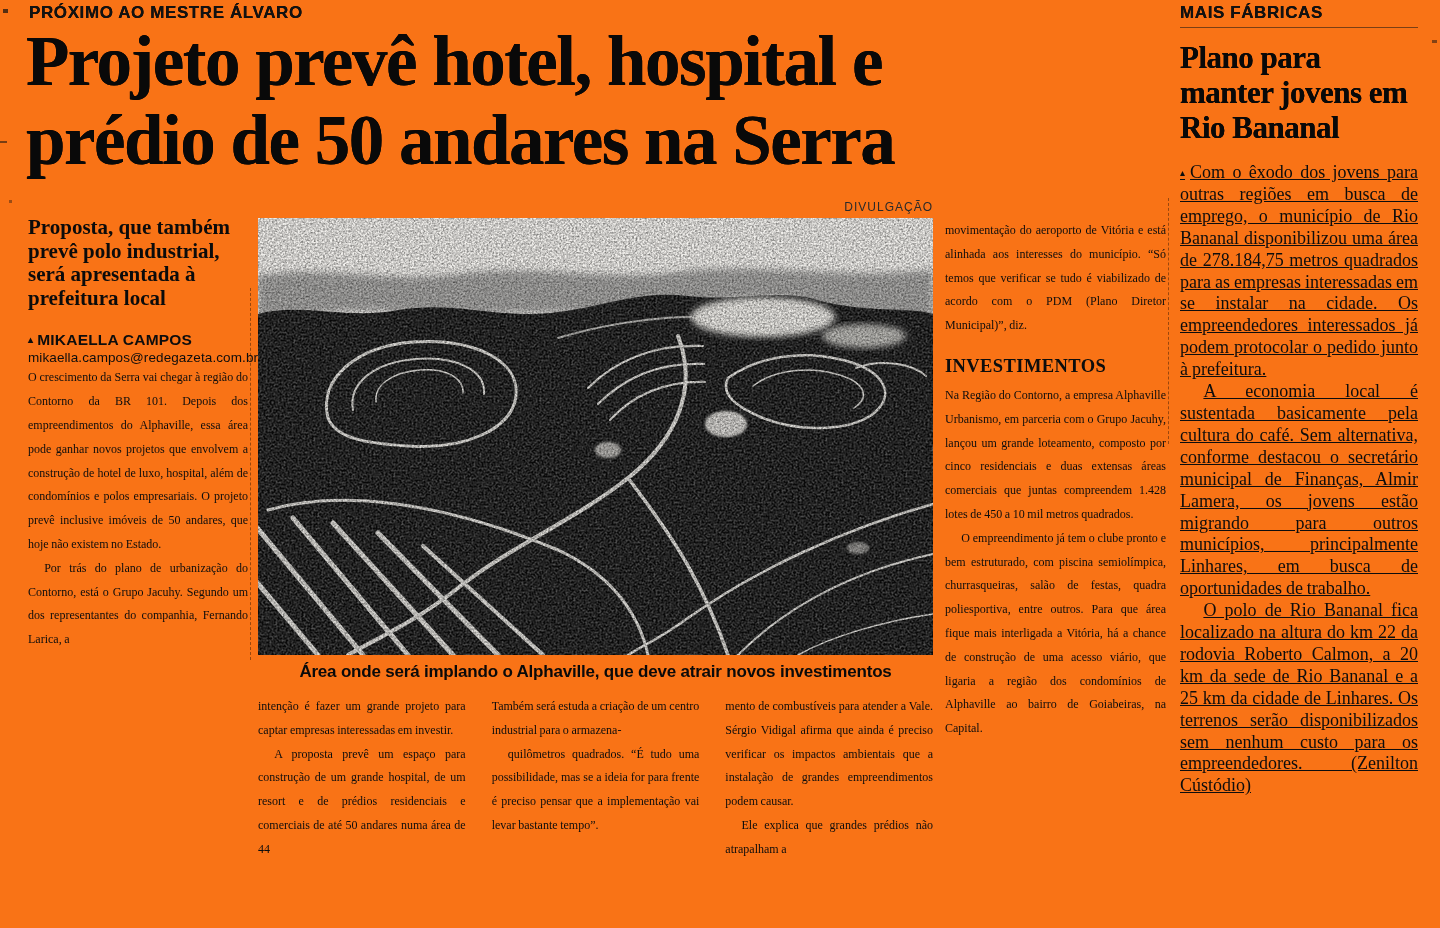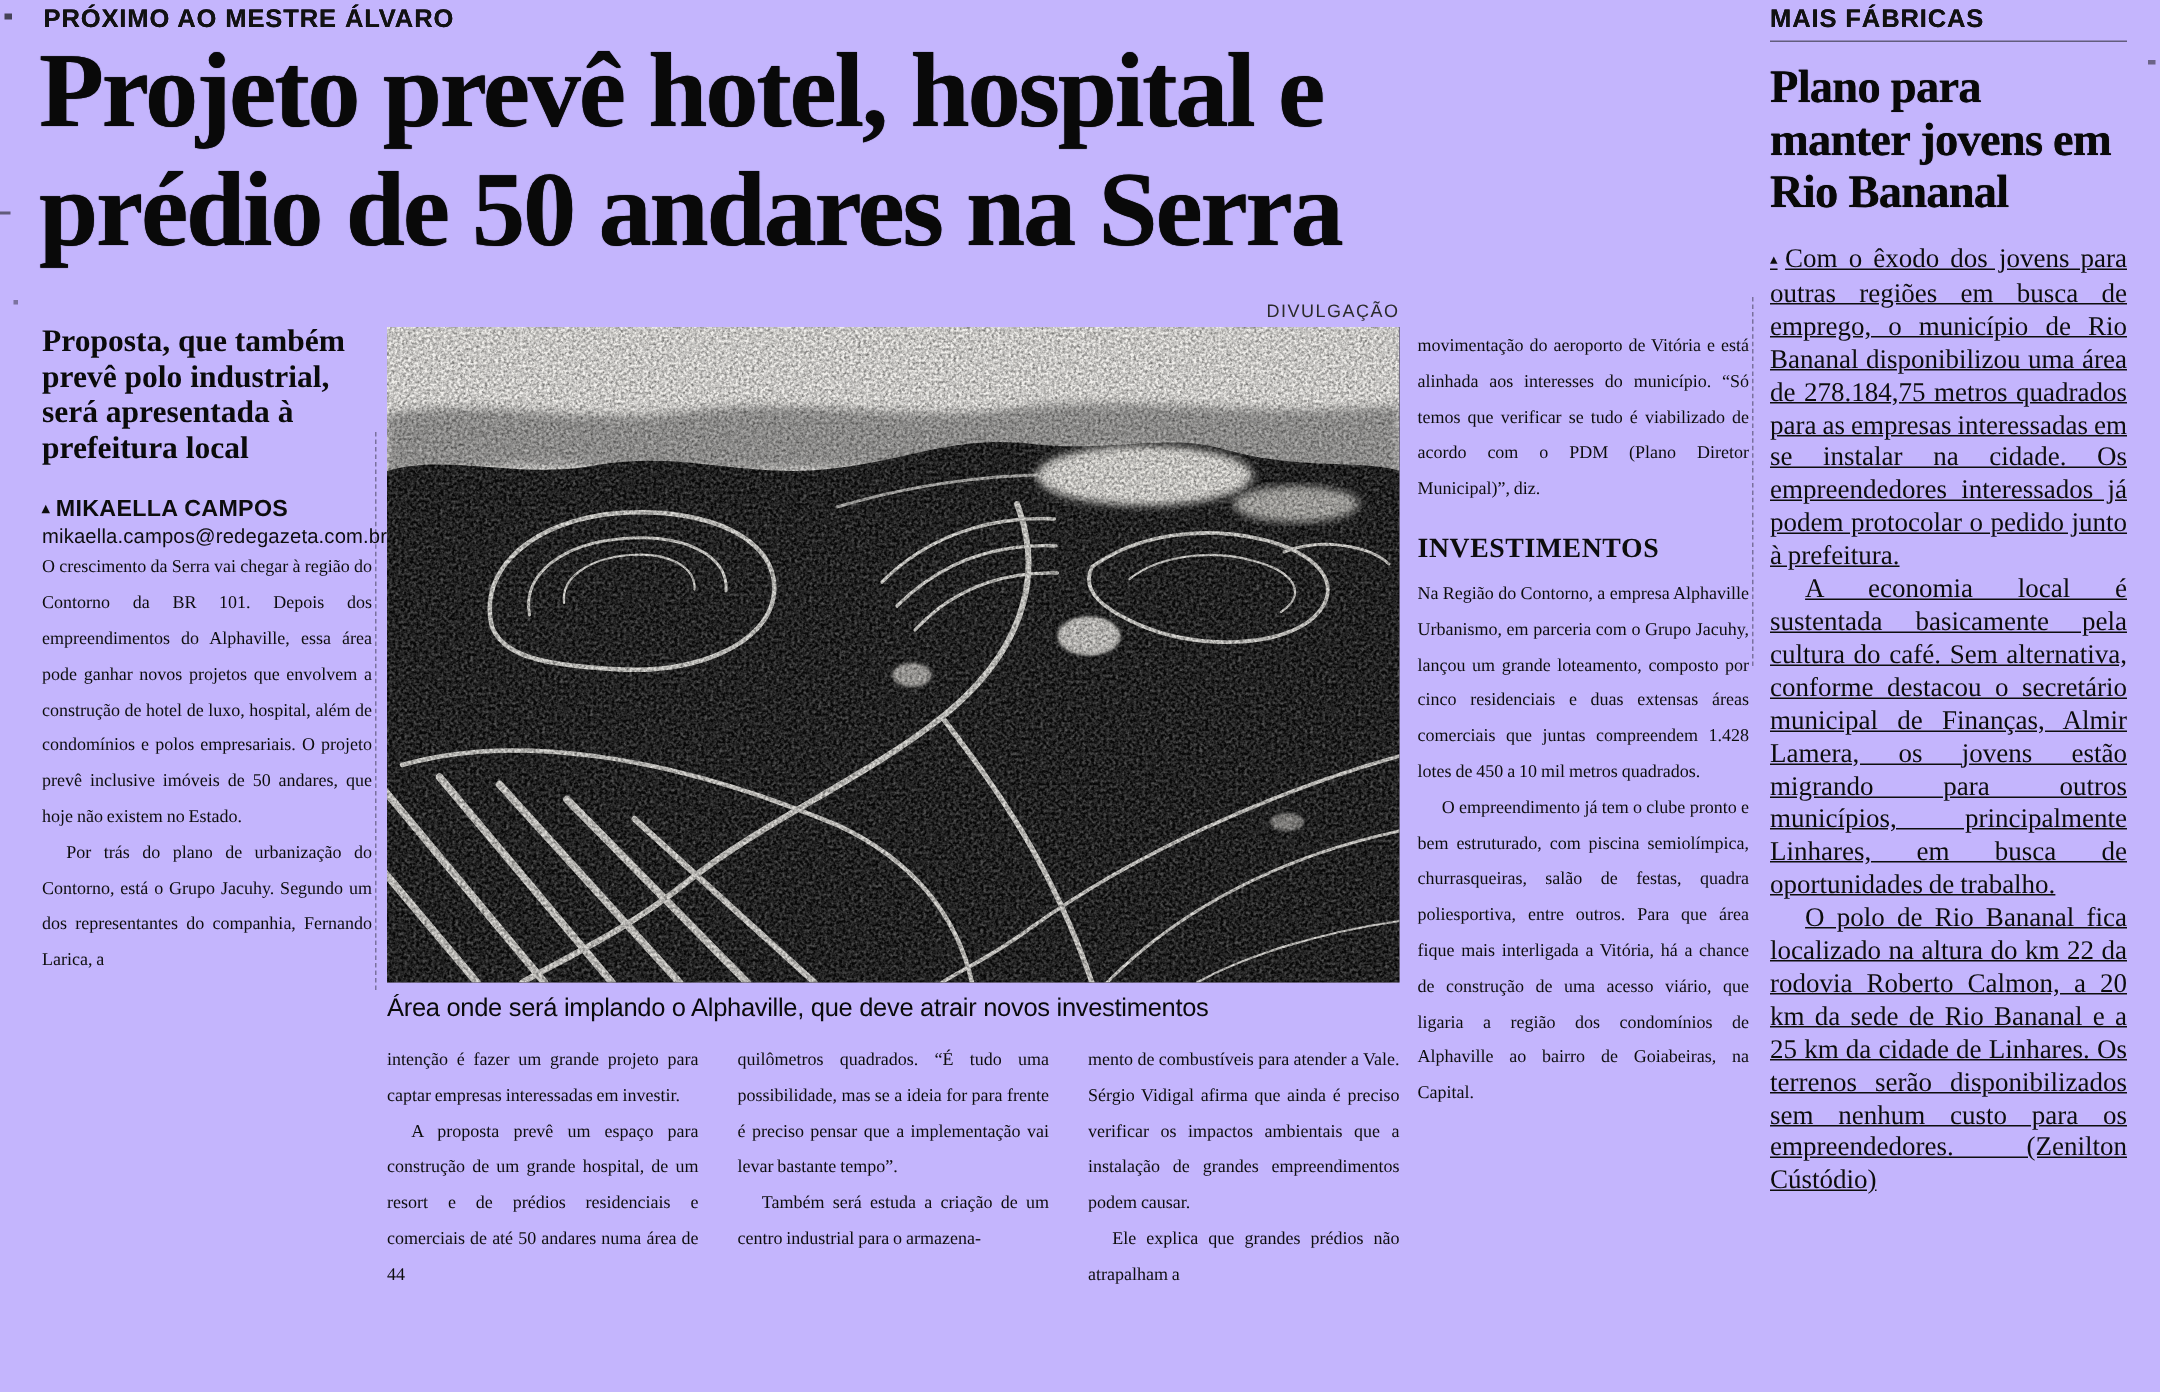--- a/index.html
+++ b/index.html
@@ -1,19 +1,19 @@
 <!DOCTYPE html>
 <html lang="pt-BR"><head>
 <meta charset="utf-8">
 <style>
   * { margin:0; padding:0; box-sizing:border-box; }
   html,body { background:#e9e9e9; }
   .page {
     position:relative; width:1440px; height:928px; overflow:hidden;
-    background:#c4b5fd; color:#0d0d0d;
+    background:#f97316; color:#0d0d0d;
     font-family:"Liberation Serif", serif;
   }
   
   .kicker {
     font-family:"Liberation Sans", sans-serif;
     font-weight:700; font-size:17px; letter-spacing:.6px;
     color:#121212; text-transform:uppercase;
     text-shadow:0 0 .4px #000;
   }
   .kicker-left { position:absolute; left:29px; top:3px; }
@@ -44,21 +44,21 @@
   
   .photo-block { position:absolute; left:258px; top:200px; width:675px; }
   .photo-credit {
     text-align:right; font-family:"Liberation Sans", sans-serif;
     font-size:12px; letter-spacing:1px; color:#2a2a2a; margin-bottom:4px;
   }
   .photo-frame { width:675px; height:437px; background:#0b0b0b; overflow:hidden; }
   .photo-frame svg { display:block; width:675px; height:437px; }
   .photo-caption {
     margin-top:7px; font-family:"Liberation Sans", sans-serif;
-    font-weight:400; font-size:17px; letter-spacing:-.2px; color:#0a0a0a;
+    font-weight:700; font-size:17px; letter-spacing:-.2px; color:#0a0a0a;text-align:center;
   }
   .bottom-cols {
     margin-top:13px; display:grid;
     grid-template-columns:repeat(3, 1fr); column-gap:26px;
   }
   
   .col5 { position:absolute; left:945px; top:219px; width:221px; }
   .subhead {
     font-family:"Liberation Serif", serif; font-weight:700;
     font-size:18.5px; letter-spacing:.4px; margin:18px 0 7px 0;
@@ -179,22 +179,22 @@
       </svg>
     </div>
     <div class="photo-caption">Área onde será implando o Alphaville, que deve atrair novos investimentos</div>
 
     <div class="bottom-cols">
       <div class="bodytext">
         <p>intenção é fazer um grande projeto para captar empresas interessadas em investir.</p>
         <p>A proposta prevê um espaço para construção de um grande hospital, de um resort e de prédios residenciais e comerciais de até 50 andares numa área de 44</p>
       </div>
       <div class="bodytext">
+        <p>Também será estuda a criação de um centro industrial para o armazena-</p>
         <p>quilômetros quadrados. “É tudo uma possibilidade, mas se a ideia for para frente é preciso pensar que a implementação vai levar bastante tempo”.</p>
-        <p>Também será estuda a criação de um centro industrial para o armazena-</p>
       </div>
       <div class="bodytext">
         <p>mento de combustíveis para atender a Vale. Sérgio Vidigal afirma que ainda é preciso verificar os impactos ambientais que a instalação de grandes empreendimentos podem causar.</p>
         <p>Ele explica que grandes prédios não atrapalham a</p>
       </div>
     </div>
   </div>
 
   <div class="col5 bodytext">
     <p>movimentação do aeroporto de Vitória e está alinhada aos interesses do município. “Só temos que verificar se tudo é viabilizado de acordo com o PDM (Plano Diretor Municipal)”, diz.</p>

